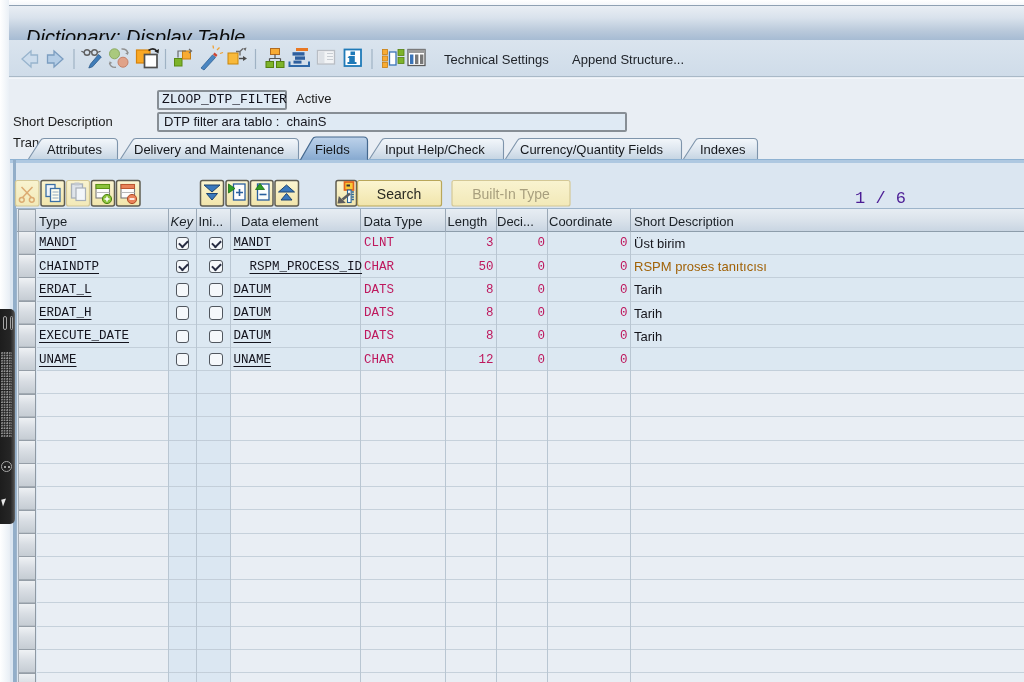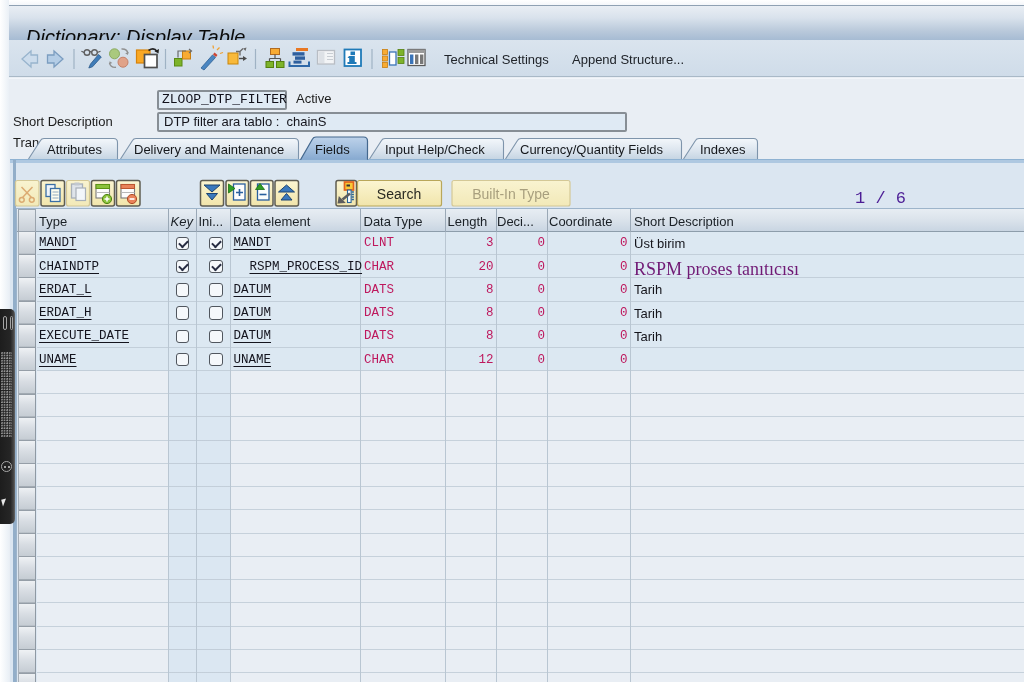--- a/index.html
+++ b/index.html
@@ -321,21 +321,21 @@
 <div class="vline" style="left:229.5px;top:209px;height:22.5px;background:#9aa8b6;"></div>
 <div class="vline" style="left:360px;top:209px;height:22.5px;background:#9aa8b6;"></div>
 <div class="vline" style="left:444.5px;top:209px;height:22.5px;background:#9aa8b6;"></div>
 <div class="vline" style="left:495.5px;top:209px;height:22.5px;background:#9aa8b6;"></div>
 <div class="vline" style="left:547px;top:209px;height:22.5px;background:#9aa8b6;"></div>
 <div class="vline" style="left:630px;top:209px;height:22.5px;background:#9aa8b6;"></div>
 
 <div class="hl" style="left:39px;top:214px;">Type</div>
 <div class="hl" style="left:170.5px;top:214px;font-style:italic;">Key</div>
 <div class="hl" style="left:198.5px;top:214px;">Ini...</div>
-<div class="hl" style="left:233px;top:214px;text-align:center;">Data element</div>
+<div class="hl" style="left:241px;top:214px;text-align:center;">Data element</div>
 <div class="hl" style="left:363.5px;top:214px;">Data Type</div>
 <div class="hl" style="left:447.5px;top:214px;">Length</div>
 <div class="hl" style="left:497px;top:214px;">Deci...</div>
 <div class="hl" style="left:549px;top:214px;">Coordinate</div>
 <div class="hl" style="left:634px;top:214px;">Short Description</div>
 
 <div id="rows">
 <div class="cell lnk" style="left:39px;top:236.3px;">MANDT</div>
 <div class="cb on" style="left:175.5px;top:236.6px;"></div>
 <div class="cb on" style="left:209px;top:236.6px;"></div>
@@ -343,24 +343,24 @@
 <div class="cell num" style="left:364px;top:236.3px;">CLNT</div>
 <div class="cell num" style="left:444.5px;top:236.3px;width:49px;text-align:right;">3</div>
 <div class="cell num" style="left:495.5px;top:236.3px;width:49.5px;text-align:right;">0</div>
 <div class="cell num" style="left:547px;top:236.3px;width:80.5px;text-align:right;">0</div>
 <div class="cell" style="left:634px;top:235.9px;font-size:13px;color:#15151c;">Üst birim</div>
 <div class="cell lnk" style="left:39px;top:259.6px;">CHAINDTP</div>
 <div class="cb on" style="left:175.5px;top:259.8px;"></div>
 <div class="cb on" style="left:209px;top:259.8px;"></div>
 <div class="cell lnk" style="left:233.5px;top:259.6px;margin-left:16px;">RSPM_PROCESS_ID</div>
 <div class="cell num" style="left:364px;top:259.6px;">CHAR</div>
-<div class="cell num" style="left:444.5px;top:259.6px;width:49px;text-align:right;">20</div>
+<div class="cell num" style="left:444.5px;top:259.6px;width:49px;text-align:right;">50</div>
 <div class="cell num" style="left:495.5px;top:259.6px;width:49.5px;text-align:right;">0</div>
 <div class="cell num" style="left:547px;top:259.6px;width:80.5px;text-align:right;">0</div>
-<div class="cell" style="left:634px;top:259.2px;font-size:18px;color:#701a75;font-family:Liberation Serif, serif;">RSPM proses tanıtıcısı</div>
+<div class="cell" style="left:634px;top:259.2px;font-size:13px;color:#a16207;">RSPM proses tanıtıcısı</div>
 <div class="cell lnk" style="left:39px;top:282.9px;">ERDAT_L</div>
 <div class="cb" style="left:175.5px;top:283.1px;"></div>
 <div class="cb" style="left:209px;top:283.1px;"></div>
 <div class="cell lnk" style="left:233.5px;top:282.9px;">DATUM</div>
 <div class="cell num" style="left:364px;top:282.9px;">DATS</div>
 <div class="cell num" style="left:444.5px;top:282.9px;width:49px;text-align:right;">8</div>
 <div class="cell num" style="left:495.5px;top:282.9px;width:49.5px;text-align:right;">0</div>
 <div class="cell num" style="left:547px;top:282.9px;width:80.5px;text-align:right;">0</div>
 <div class="cell" style="left:634px;top:282.4px;font-size:13px;color:#15151c;">Tarih</div>
 <div class="cell lnk" style="left:39px;top:306.1px;">ERDAT_H</div>

